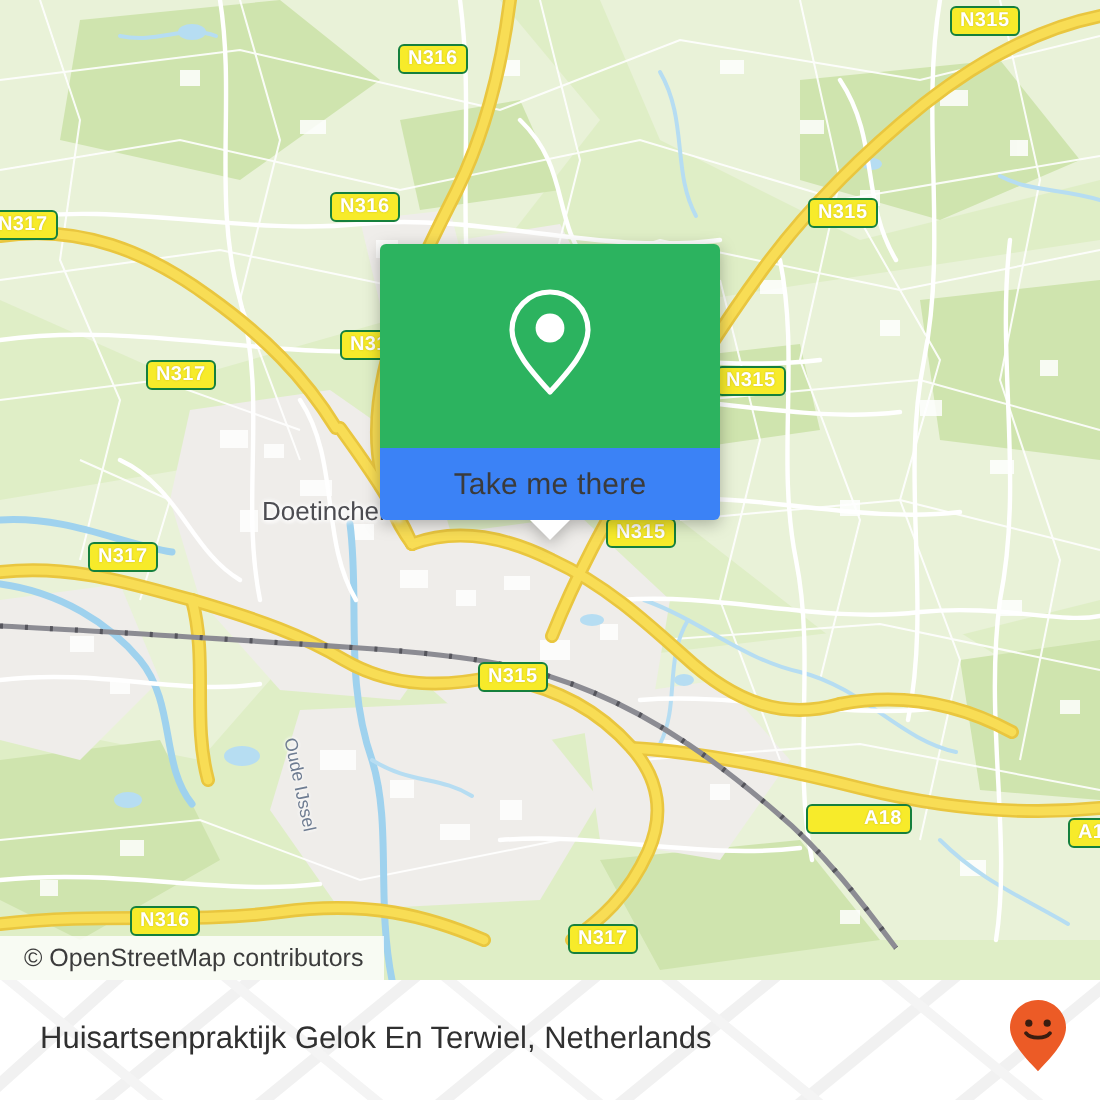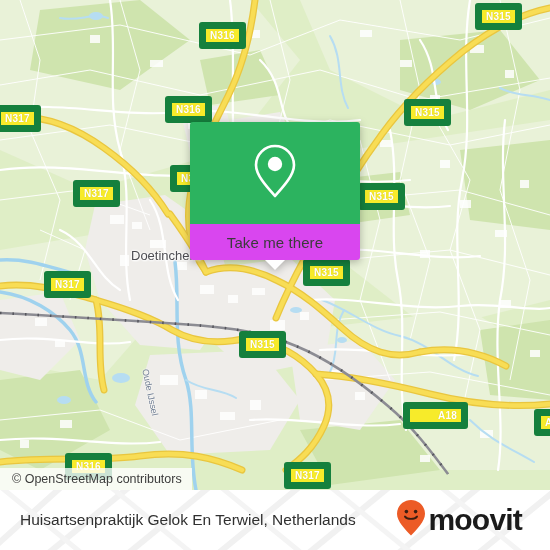--- a/index.html
+++ b/index.html
@@ -37,21 +37,21 @@
     position: absolute;
     left: 0; top: 0;
     width: 550px; height: 490px;
   }
   #map-canvas svg { display: block; }
 
   
   .shield {
     position: absolute;
     background: #f7eb2a;
-    border: 7px solid #15803d;
+    border: 1px solid #15803d;
     border-radius: 3px;
     color: #ffffff;
     font-family: "Liberation Sans", sans-serif;
     font-size: 10px;
     font-weight: bold;
     line-height: 13px;
     height: 13px;
     padding: 0 4px;
     text-align: center;
     letter-spacing: 0.2px;
@@ -88,21 +88,21 @@
   }
   #popup-head {
     background: #2cb35f;
     height: 102px;
     border-radius: 3px 3px 0 0;
     display: flex;
     align-items: center;
     justify-content: center;
   }
   #popup-foot {
-    background: #d946ef;
+    background: #3b82f6;
     height: 36px;
     border-radius: 0 0 3px 3px;
     display: flex;
     align-items: center;
     justify-content: center;
     position: relative;
   }
   #popup-foot-label {
     font-family: "Liberation Sans", sans-serif;
     font-size: 15px;
@@ -151,21 +151,21 @@
     position: absolute;
     inset: 0;
     opacity: 1;
   }
   #footer-inner {
     position: relative;
     height: 60px;
     display: flex;
     align-items: center;
     justify-content: space-between;
-    padding: 0 28px 0 20px;
+    padding: 0 16px 0 20px;
     box-sizing: border-box;
   }
   #footer-title {
     font-family: "Liberation Sans", sans-serif;
     font-size: 15.5px;
     color: #303030;
     white-space: nowrap;
   }
   #brand {
     display: flex;
@@ -442,18 +442,17 @@
       <span id="footer-title">Huisartsenpraktijk Gelok En Terwiel, Netherlands</span>
       <span id="brand">
         <span>
           <svg width="30" height="38" viewBox="0 0 30 38" xmlns="http://www.w3.org/2000/svg">
             <path d="M15 1 C7.3 1 1 7.2 1 14.7 C1 22.4 9.4 30.6 15 36.6 C20.6 30.6 29 22.4 29 14.7 C29 7.2 22.7 1 15 1 Z" fill="#ec5b26"></path>
             <circle cx="10.4" cy="12.6" r="1.8" fill="#3a1d10"></circle>
             <circle cx="19.6" cy="12.6" r="1.8" fill="#3a1d10"></circle>
             <path d="M9 17.6 C11.3 20.6 18.7 20.6 21 17.6" fill="none" stroke="#3a1d10" stroke-width="1.9" stroke-linecap="round"></path>
           </svg>
         </span>
-        <span id="brand-name">moovit</span>
       </span>
     </div>
   </div>
 
 </div>
 
 </body></html>

